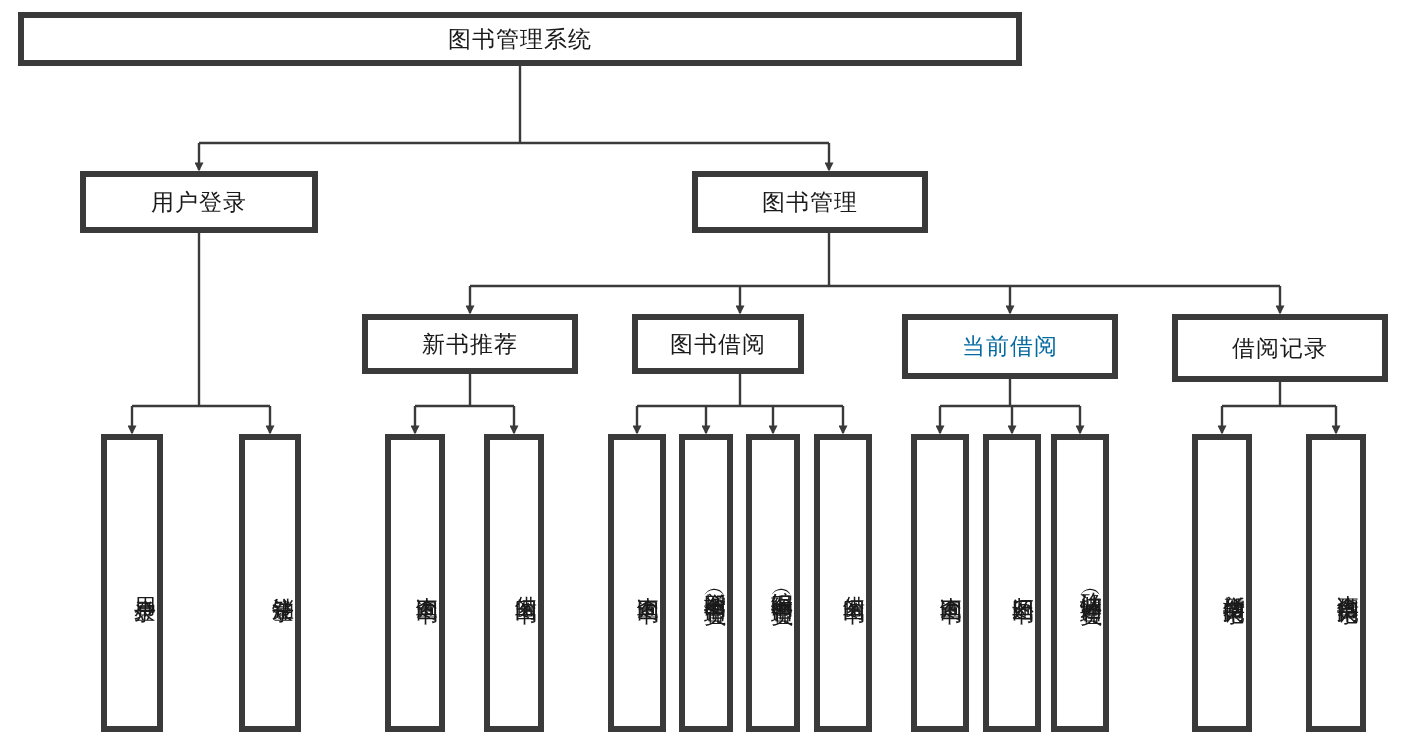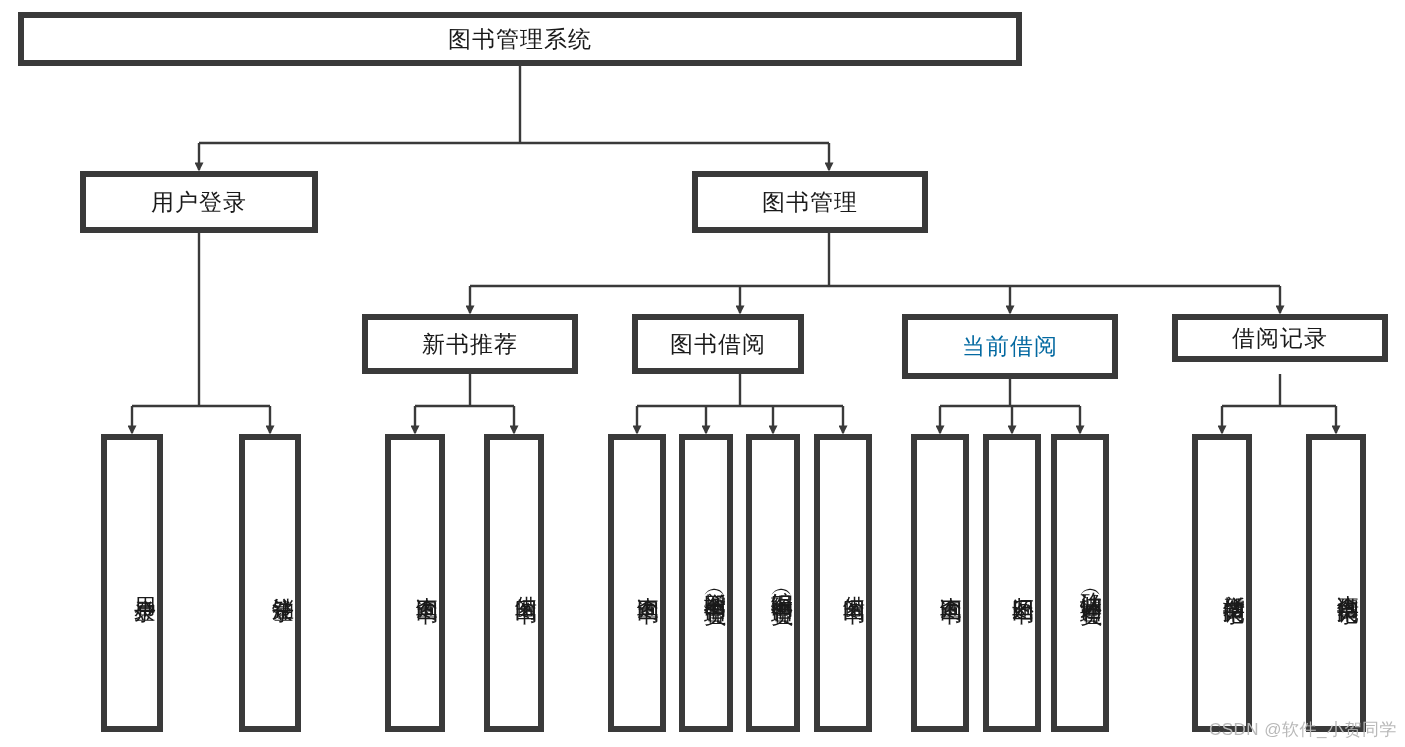--- a/index.html
+++ b/index.html
@@ -127,21 +127,21 @@
       </div>
       <div class="node horiz" id="node-newbook" style="left: 362px; top: 314px; width: 216px; height: 60px; border-color: rgb(58, 58, 58); color: rgb(26, 26, 26);">
         <span class="nlabel">新书推荐</span>
       </div>
       <div class="node horiz" id="node-borrow" style="left: 632px; top: 314px; width: 172px; height: 60px; border-color: rgb(58, 58, 58); color: rgb(26, 26, 26);">
         <span class="nlabel">图书借阅</span>
       </div>
       <div class="node horiz" id="node-current" style="left: 902px; top: 314px; width: 216px; height: 65px; border-color: rgb(58, 58, 58); color: #0369a1;">
         <span class="nlabel">当前借阅</span>
       </div>
-      <div class="node horiz" id="node-records" style="left: 1172px; top: 314px; width: 216px; height: 48px; border-color: rgb(58, 58, 58); color: rgb(26, 26, 26);">
+      <div class="node horiz" id="node-records" style="left: 1172px; top: 314px; width: 216px; height: 68px; border-color: rgb(58, 58, 58); color: rgb(26, 26, 26);">
         <span class="nlabel">借阅记录</span>
       </div>
       <div class="node vert" id="node-l-login" style="left: 101px; top: 434px; width: 62px; height: 298px; border-color: rgb(58, 58, 58); color: rgb(26, 26, 26);">
         <span class="nlabel">用户登录</span>
       </div>
       <div class="node vert" id="node-l-logout" style="left: 239px; top: 434px; width: 62px; height: 298px; border-color: rgb(58, 58, 58); color: rgb(26, 26, 26);">
         <span class="nlabel">注销登录</span>
       </div>
       <div class="node vert" id="node-l-qbook1" style="left: 385px; top: 434px; width: 60px; height: 298px; border-color: rgb(58, 58, 58); color: rgb(26, 26, 26);">
         <span class="nlabel">查询图书</span>
@@ -171,14 +171,13 @@
         <span class="nlabel">确认归还（管理员）</span>
       </div>
       <div class="node vert tall" id="node-l-addrec" style="left: 1192px; top: 434px; width: 60px; height: 298px; border-color: rgb(58, 58, 58); color: rgb(26, 26, 26);">
         <span class="nlabel">新增借阅记录</span>
       </div>
       <div class="node vert tall" id="node-l-qrec" style="left: 1306px; top: 434px; width: 60px; height: 298px; border-color: rgb(58, 58, 58); color: rgb(26, 26, 26);">
         <span class="nlabel">查询借阅记录</span>
       </div>
     </div>
 
-  <div id="watermark">CSDN @软件_小贺同学</div>
 </div>
 
 </body></html>

